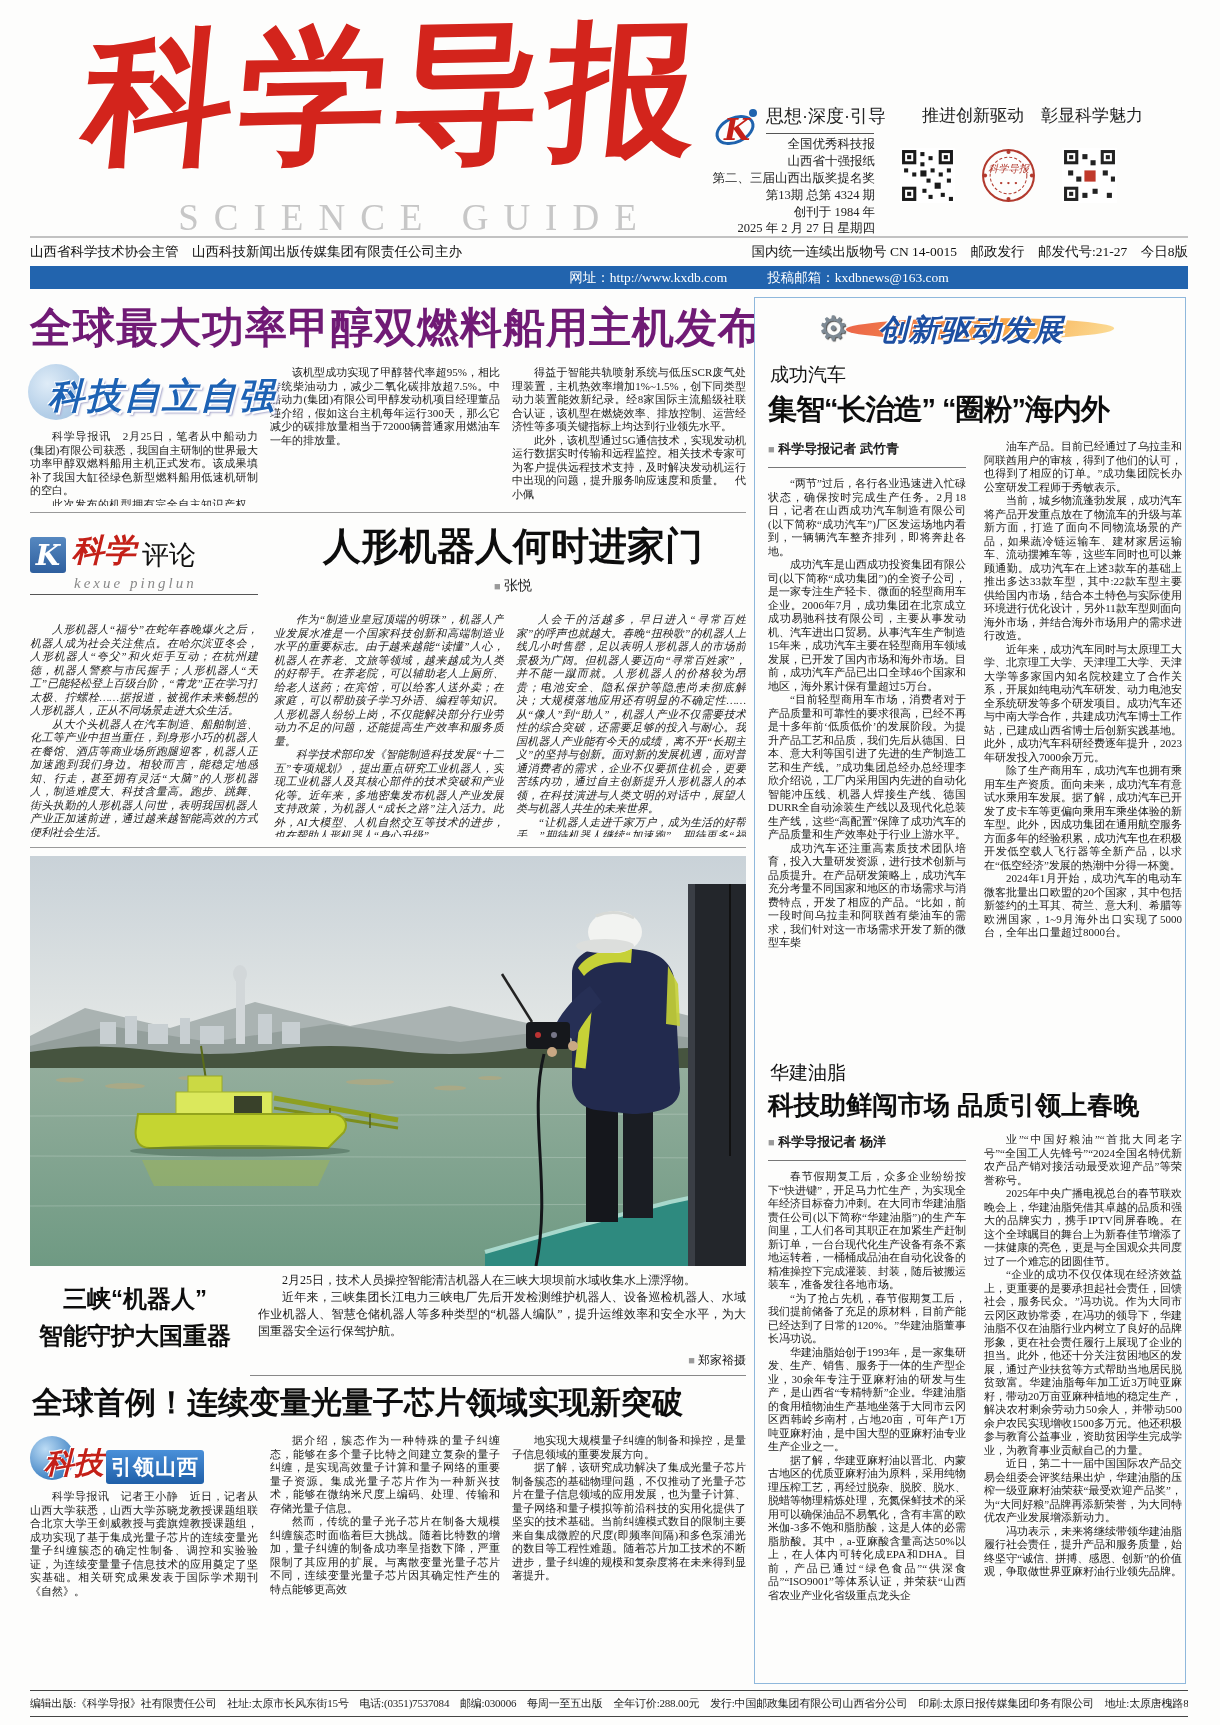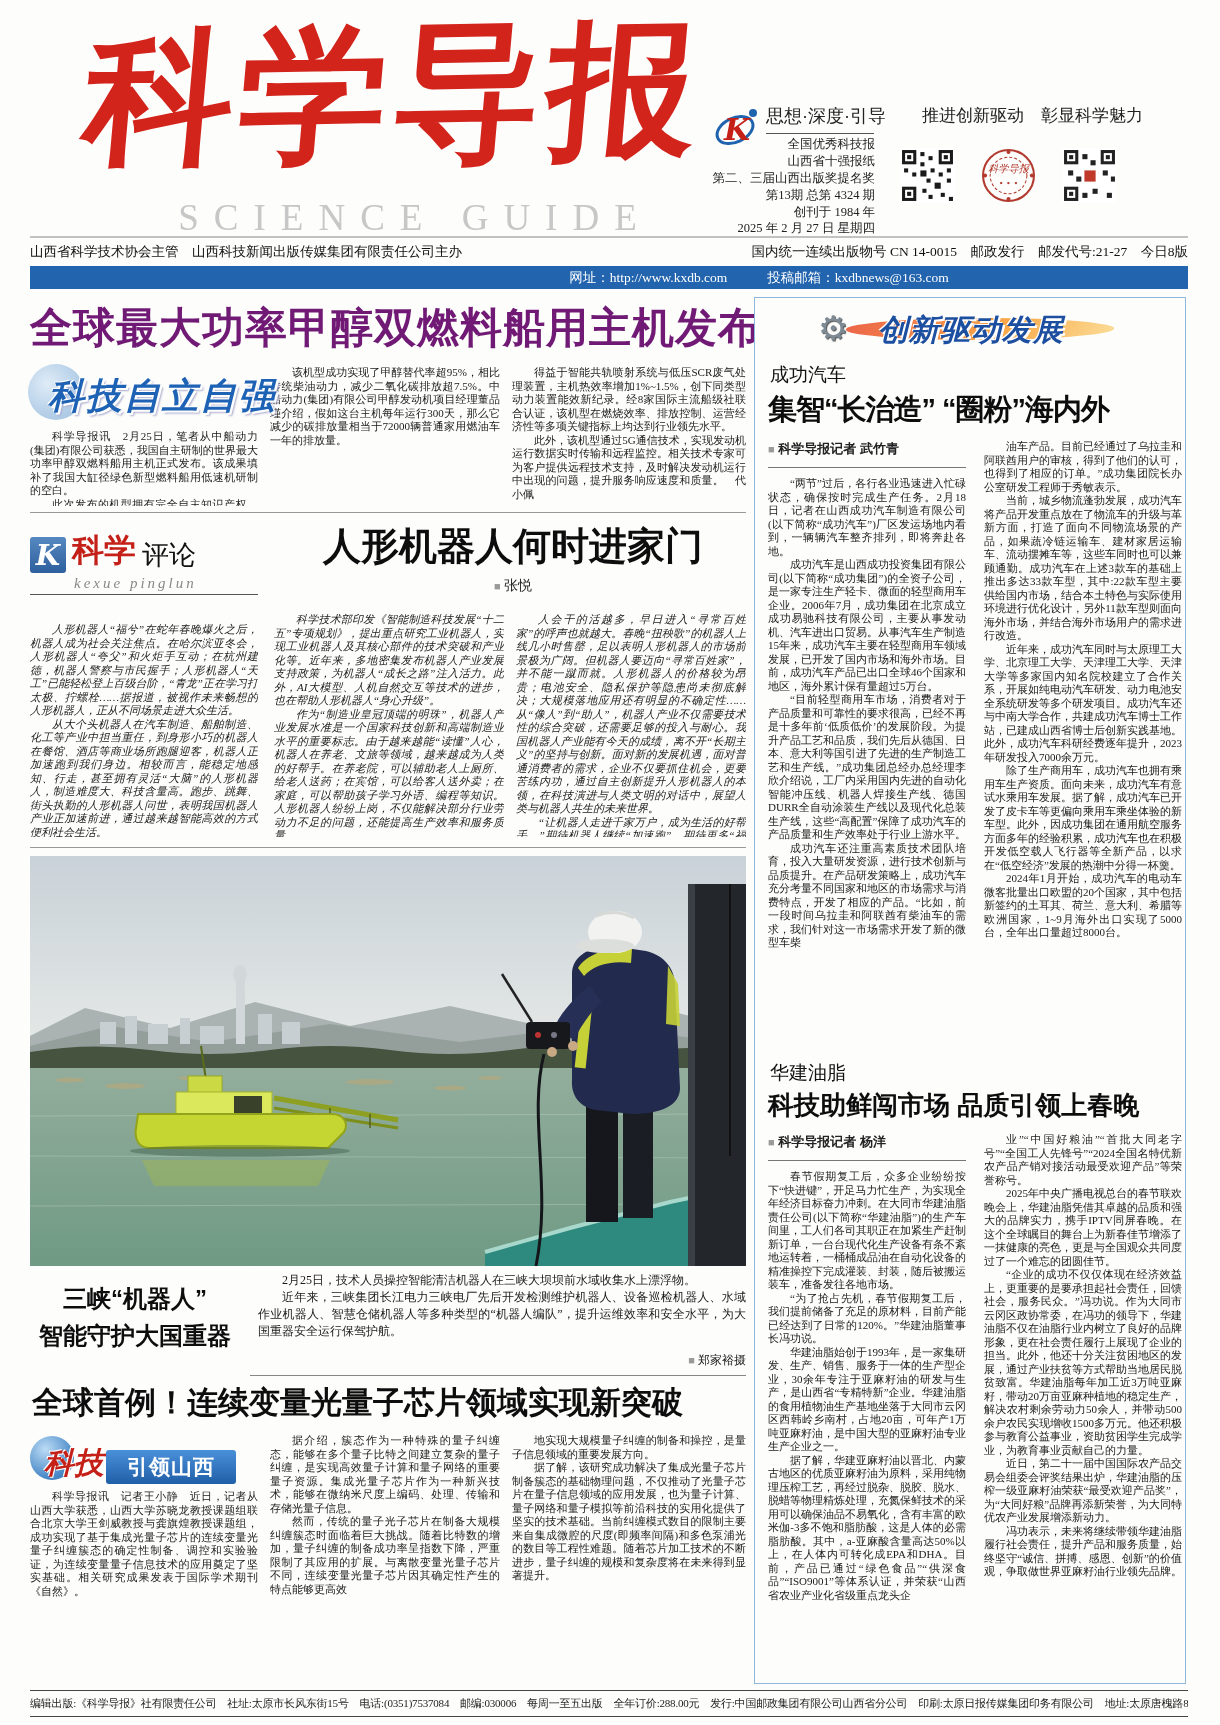--- a/index.html
+++ b/index.html
@@ -41,21 +41,21 @@
   .badge-zl .t{position:absolute;left:18px;top:6px;font-family:"Liberation Sans",sans-serif;
       font-weight:bold;font-style:italic;font-size:36px;color:#1d62b4;letter-spacing:2px;
       text-shadow:2px 2px 0 #fff,-1px -1px 0 #fff,3px 3px 2px #aac;white-space:nowrap;}
   
   .cmt{position:relative;height:322px;margin-top:4px;}
   .cmt-badge{position:absolute;left:0;top:10px;width:228px;border-bottom:1px solid #555;padding-bottom:2px;}
   .cmt-badge-row{display:flex;align-items:flex-end;gap:6px;}
   .kbox{width:36px;height:36px;background:linear-gradient(#5688c0,#2e5f9e);color:#fff;
       font-family:"DejaVu Serif",serif;font-weight:bold;font-style:italic;font-size:28px;
       display:flex;align-items:center;justify-content:center;border-radius:3px;}
-  .kx{font-family:"DejaVu Serif",serif;font-weight:bold;font-size:32px;color:#c42018;}
+  .kx{font-family:"DejaVu Serif",serif;font-style:italic;font-weight:bold;font-size:32px;color:#c42018;}
   .pl{font-family:"Liberation Sans",sans-serif;font-size:27px;color:#111;}
   .pinyin{font-style:italic;font-size:15px;color:#888;letter-spacing:3px;margin:2px 0 0 44px;}
   .cmt-title{position:absolute;left:250px;top:2px;width:466px;text-align:center;
       font-family:"Liberation Sans",sans-serif;font-weight:bold;font-size:38px;color:#0d0d0d;white-space:nowrap;}
   .cmt-byline{position:absolute;left:250px;top:58px;width:466px;text-align:center;font-size:14px;color:#222;}
   .sq{color:#9a9a9a;font-size:11px;}
   .cmt-c{position:absolute;font-style:italic;}
   .cmt-c.c1{left:0;top:104px;width:228px;height:214px;}
   .cmt-c.c2{left:244px;top:94px;width:230px;height:224px;}
   .cmt-c.c3{left:486px;top:94px;width:230px;height:224px;}
@@ -70,21 +70,21 @@
   .h-quant{font-family:"Liberation Sans",sans-serif;font-weight:bold;font-size:31px;
       color:#0d0d0d;margin:4px 0 10px 2px;white-space:nowrap;}
   .badge-kj{position:relative;height:50px;margin-bottom:6px;display:flex;align-items:flex-end;}
   .badge-kj .globe{position:absolute;left:0;top:2px;width:44px;height:44px;border-radius:50%;
       background:radial-gradient(circle at 35% 30%,#bcdcf5,#4d8cc9 65%,#2a6fb0);}
   .badge-kj .kj{position:relative;z-index:2;margin-left:14px;font-family:"DejaVu Serif",serif;
       font-style:italic;font-weight:bold;font-size:30px;color:#c42018;
       text-shadow:1px 1px 0 #fff,-1px -1px 0 #fff;}
   .badge-kj .yl{position:relative;z-index:2;margin-left:2px;font-family:"Liberation Sans",sans-serif;
       font-weight:bold;font-size:21px;color:#fff;background:linear-gradient(#4a90d9,#1f5fa8);
-      padding:3px 21px;border-radius:3px;letter-spacing:1px;}
+      padding:3px 5px;border-radius:3px;letter-spacing:1px;}
   .q1{height:216px;} .q23{height:272px;}
   .a1c1{height:76px;} .a1c23{height:140px;}
   
   #sidebar{position:absolute;left:754px;top:297px;width:432px;height:1387px;
       border:1px solid #8fb8dc;background:#fdfdfc;padding:8px 13px;box-sizing:border-box;}
   .sb-banner{position:relative;height:46px;margin:2px 0 6px 0;}
   .sb-banner .flame{position:absolute;left:78px;top:10px;width:268px;height:22px;border-radius:50%;
       background:linear-gradient(90deg,#e8401c,#f7941d 60%,#fbd27a);transform:skewX(-30deg);opacity:.8;}
   .sb-banner .gear{position:absolute;left:50px;top:0px;font-size:34px;color:#7e8a94;
       text-shadow:1px 1px 1px #555;}
@@ -240,22 +240,22 @@
         </div>
         <div class="pinyin">kexue  pinglun</div>
       </div>
       <div class="cmt-title">人形机器人何时进家门</div>
       <div class="cmt-byline"><span class="sq">■</span> <span>张悦</span></div>
       <div class="coltxt cmt-c c1">
           <p class="para">人形机器人“福兮”在蛇年春晚爆火之后，机器人成为社会关注焦点。在哈尔滨亚冬会，人形机器人“夸父”和火炬手互动；在杭州建德，机器人警察与市民握手；人形机器人“天工”已能轻松登上百级台阶，“青龙”正在学习打太极、拧螺栓……据报道，被视作未来畅想的人形机器人，正从不同场景走进大众生活。</p>
           <p class="para">从大个头机器人在汽车制造、船舶制造、化工等产业中担当重任，到身形小巧的机器人在餐馆、酒店等商业场所跑腿迎客，机器人正加速跑到我们身边。相较而言，能稳定地感知、行走，甚至拥有灵活“大脑”的人形机器人，制造难度大、科技含量高。跑步、跳舞、街头执勤的人形机器人问世，表明我国机器人产业正加速前进，通过越来越智能高效的方式便利社会生活。</p>
         </div>
       <div class="coltxt cmt-c c2">
+          <p class="para">作为“制造业皇冠顶端的明珠”，机器人产业发展水准是一个国家科技创新和高端制造业水平的重要标志。由于越来越能“读懂”人心，机器人在养老、文旅等领域，越来越成为人类的好帮手。在养老院，可以辅助老人上厕所、给老人送药；在宾馆，可以给客人送外卖；在家庭，可以帮助孩子学习外语、编程等知识。人形机器人纷纷上岗，不仅能解决部分行业劳动力不足的问题，还能提高生产效率和服务质量。</p>
           <p class="para">科学技术部印发《智能制造科技发展“十二五”专项规划》，提出重点研究工业机器人，实现工业机器人及其核心部件的技术突破和产业化等。近年来，多地密集发布机器人产业发展支持政策，为机器人“成长之路”注入活力。此外，AI大模型、人机自然交互等技术的进步，也在帮助人形机器人“身心升级”。</p>
-          <p class="para">作为“制造业皇冠顶端的明珠”，机器人产业发展水准是一个国家科技创新和高端制造业水平的重要标志。由于越来越能“读懂”人心，机器人在养老、文旅等领域，越来越成为人类的好帮手。在养老院，可以辅助老人上厕所、给老人送药；在宾馆，可以给客人送外卖；在家庭，可以帮助孩子学习外语、编程等知识。人形机器人纷纷上岗，不仅能解决部分行业劳动力不足的问题，还能提高生产效率和服务质量。</p>
         </div>
       <div class="coltxt cmt-c c3">
           <p class="para">人会干的活越多，早日进入“寻常百姓家”的呼声也就越大。春晚“扭秧歌”的机器人上线几小时售罄，足以表明人形机器人的市场前景极为广阔。但机器人要迈向“寻常百姓家”，并不能一蹴而就。人形机器人的价格较为昂贵；电池安全、隐私保护等隐患尚未彻底解决；大规模落地应用还有明显的不确定性……从“像人”到“助人”，机器人产业不仅需要技术性的综合突破，还需要足够的投入与耐心。我国机器人产业能有今天的成绩，离不开“长期主义”的坚持与创新。面对新的发展机遇，面对普通消费者的需求，企业不仅要抓住机会，更要苦练内功，通过自主创新提升人形机器人的本领，在科技演进与人类文明的对话中，展望人类与机器人共生的未来世界。</p>
           <p class="para">“让机器人走进千家万户，成为生活的好帮手。”期待机器人继续“加速跑”，期待更多“福兮”早日进入寻常百姓家。</p>
         </div>
     </div>
 
     <hr class="divider">
 
     <svg class="photo" width="716" height="410" viewBox="0 0 716 410">

